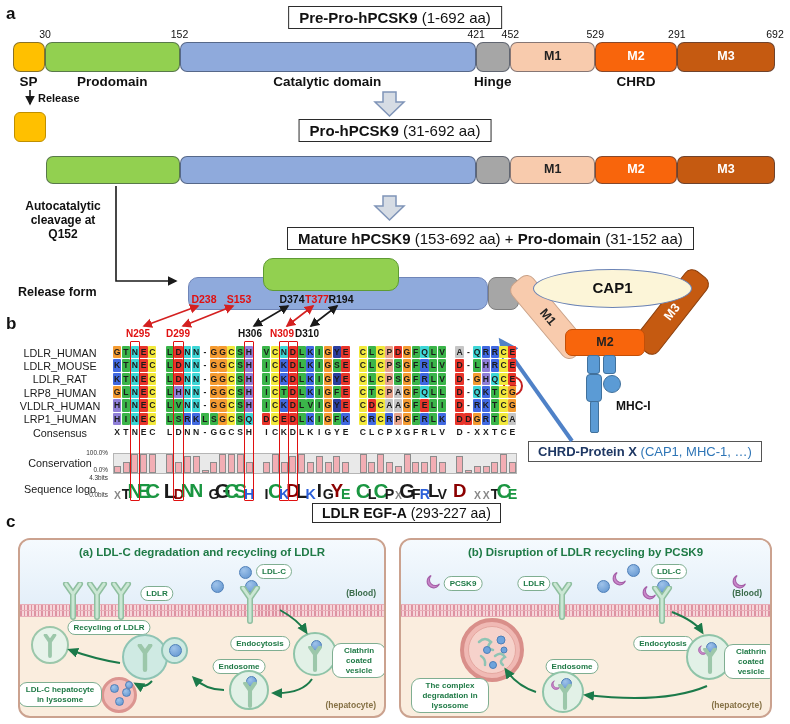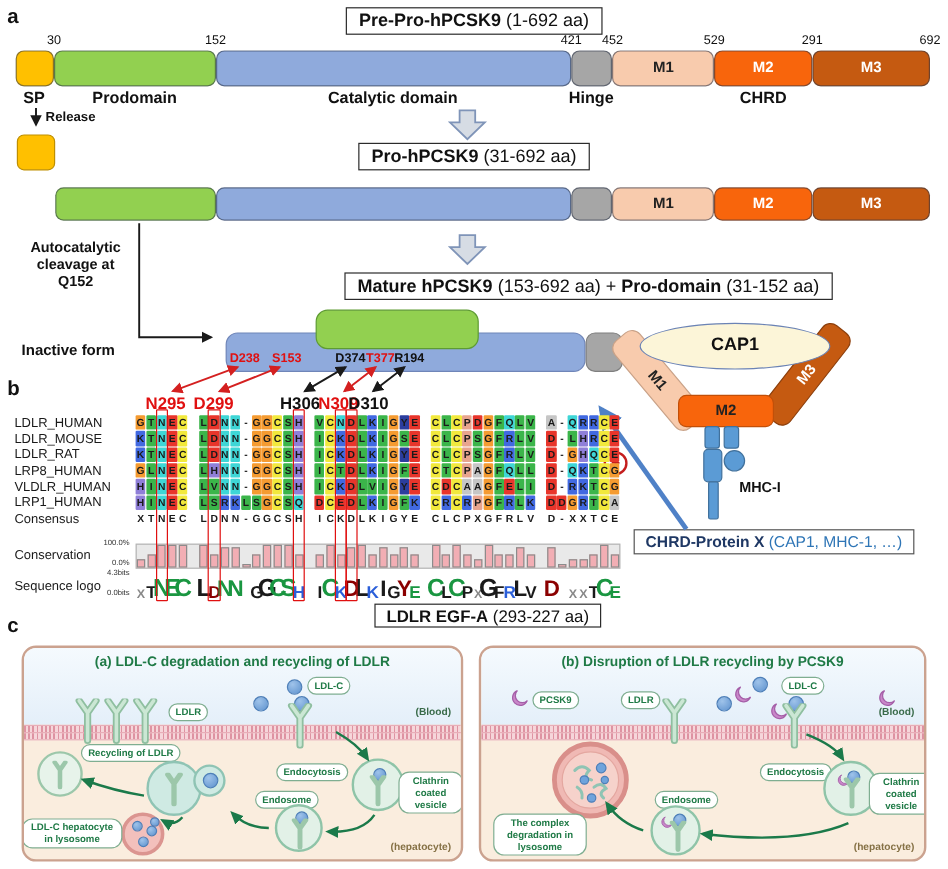--- a/index.html
+++ b/index.html
@@ -10,22 +10,22 @@
   .titlebox{position:absolute;background:#fff;border:1.6px solid #2b2b2b;
      padding:2px 10px;font-size:15px;white-space:nowrap;color:#111;}
   .titlebox b{font-weight:bold;}
   .seg{position:absolute;border:1.4px solid rgba(40,50,70,.55);border-radius:7px;
      box-sizing:border-box;text-align:center;font-weight:bold;font-size:12.5px;}
   .tick{position:absolute;font-size:10.5px;color:#111;transform:translateX(-50%);white-space:nowrap;}
   .barlab{position:absolute;font-weight:bold;font-size:13.5px;color:#111;
      transform:translateX(-50%);white-space:nowrap;}
   .smallbold{font-weight:bold;font-size:12px;color:#111;line-height:1.15;}
   .ann{position:absolute;font-weight:bold;font-size:10.5px;transform:translateX(-50%);white-space:nowrap;}
-  .rlab{position:absolute;font-weight:bold;font-size:14px;transform:translateX(-50%);white-space:nowrap;}
-  .seqname{position:absolute;left:12px;width:96px;text-align:left;font-size:10.8px;color:#1a1a1a;white-space:nowrap;}
+  .rlab{position:absolute;font-weight:bold;font-size:10px;transform:translateX(-50%);white-space:nowrap;}
+  .seqname{position:absolute;left:12px;width:96px;text-align:center;font-size:10.8px;color:#1a1a1a;white-space:nowrap;}
   .cell{position:absolute;width:8.3px;height:12.2px;line-height:12.4px;text-align:center;
      font-size:8.6px;font-weight:bold;color:#1a1a1a;border-radius:1px;}
   .redcol{position:absolute;border:1.8px solid #E01010;border-radius:1px;box-sizing:border-box;background:transparent;}
   .pctlab{position:absolute;left:50px;width:58px;text-align:right;font-size:6.4px;color:#333;}
   .domainbox{position:absolute;background:#fff;border:2px solid #9a9a9a;box-shadow:2px 2px 0 #e0e0e0;
      padding:1px 8px;font-weight:bold;font-size:14.5px;color:#E01010;white-space:nowrap;}
   .chrdbox{position:absolute;background:#fff;border:1.5px solid #555;padding:2px 9px;
      font-size:13px;white-space:nowrap;}
   .cpanel{position:absolute;width:368px;height:180px;border:2.5px solid #CBA28F;border-radius:12px;
      background:#FAEDDE;overflow:hidden;box-sizing:border-box;}
@@ -67,21 +67,21 @@
   </div>
 
   <div class="abs smallbold" style="left:38px;top:92px;font-size:11px;">Release</div>
   <div class="abs" style="left:14px;top:112px;width:30px;height:28px;background:#FFC000;border:1.5px solid #BF8F00;border-radius:6px;"></div>
 
   <div class="abs smallbold" style="left:14px;top:200px;width:98px;text-align:center;">
     <div>Autocatalytic</div>
     <div>cleavage at</div>
     <div>Q152</div>
   </div>
-  <div class="abs smallbold" style="left:18px;top:285px;font-size:12.5px;">Inactive form</div>
+  <div class="abs smallbold" style="left:18px;top:285px;font-size:12.5px;">Release form</div>
 
   <div class="abs" style="left:188px;top:277px;width:300px;height:33px;background:#8FAADC;border:1.5px solid #6F85B8;border-radius:10px;box-sizing:border-box;"></div>
   <div class="abs" style="left:488px;top:277px;width:31px;height:33px;background:#A6A6A6;border:1.5px solid #7F7F7F;border-radius:8px;box-sizing:border-box;"></div>
   <div class="abs" style="left:263px;top:258px;width:136px;height:33px;background:#92D050;border:1.5px solid #5E9B33;border-radius:10px;box-sizing:border-box;"></div>
 
   <div class="abs" style="left:500px;top:303px;width:96px;height:28px;background:#F8CBAD;border:1.5px solid #C9A288;border-radius:9px;box-sizing:border-box;transform:rotate(50deg);text-align:center;line-height:26px;font-weight:bold;font-size:12.5px;color:#222;">M1</div>
   <div class="abs" style="left:624px;top:298px;width:96px;height:28px;background:#C55A11;border:1.5px solid #8C3F0C;border-radius:9px;box-sizing:border-box;transform:rotate(-52deg);text-align:center;line-height:26px;font-weight:bold;font-size:12.5px;color:#fff;">M3</div>
   <div class="abs" style="left:565px;top:329px;width:80px;height:27px;background:#F8650C;border:1.5px solid #C24F08;border-radius:7px;box-sizing:border-box;text-align:center;line-height:25px;font-weight:bold;font-size:12.5px;color:#222;">M2</div>
   <div class="abs" style="left:533px;top:269px;width:157px;height:37px;background:#FCF5D8;border:1.6px solid #6B83B5;border-radius:50%;text-align:center;line-height:36px;font-weight:bold;font-size:15px;color:#111;">CAP1</div>
 

